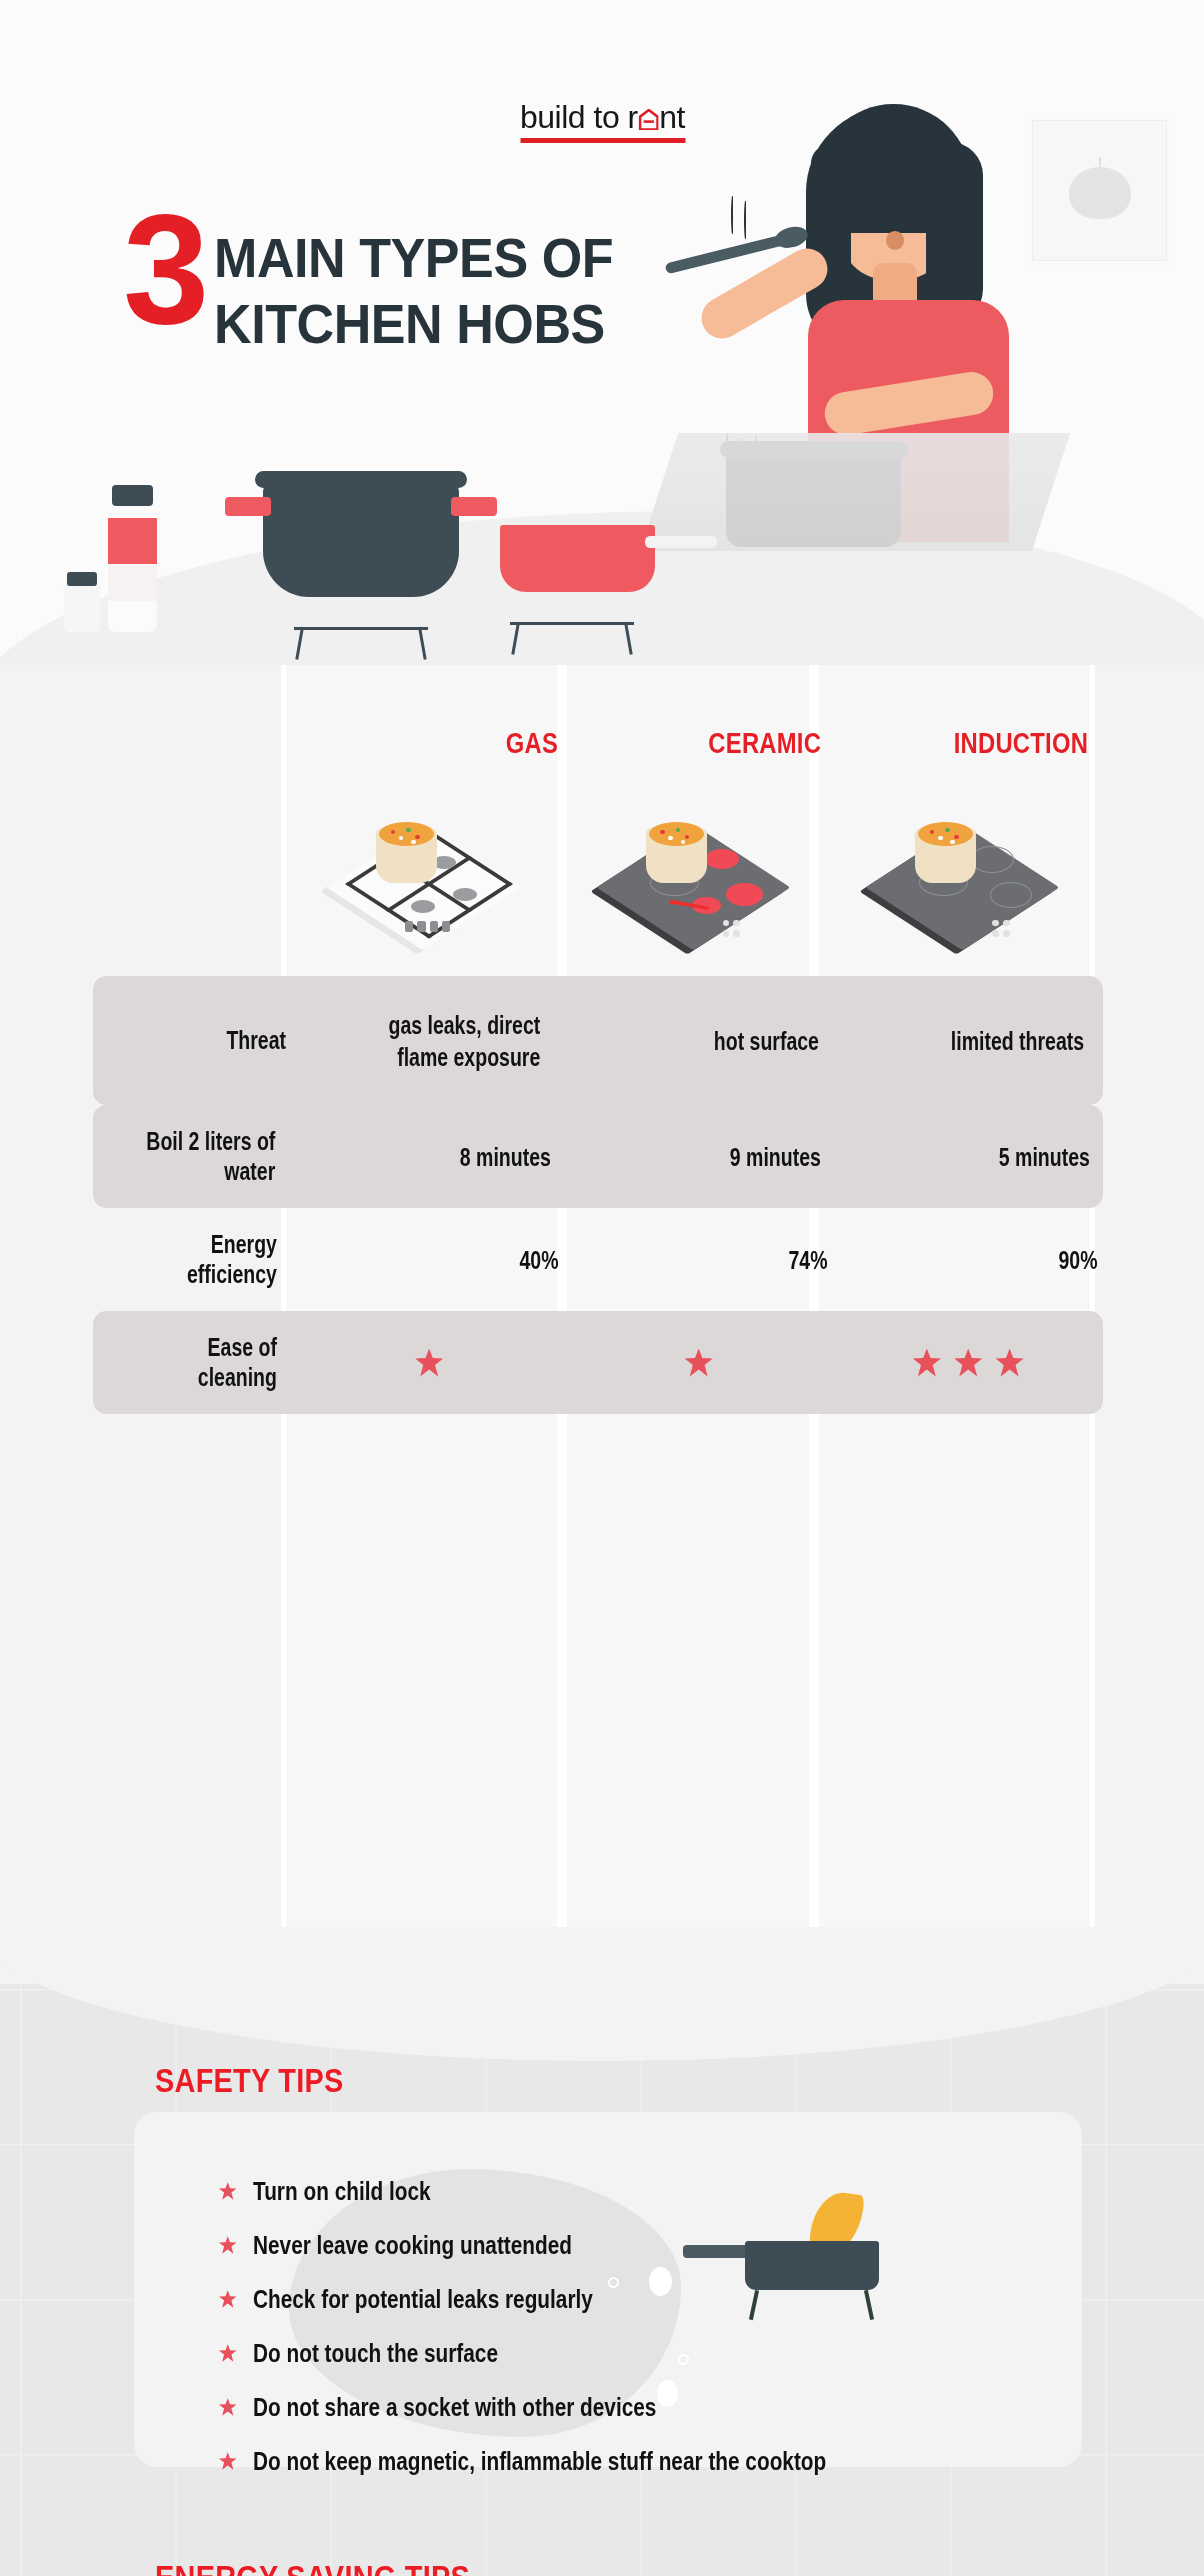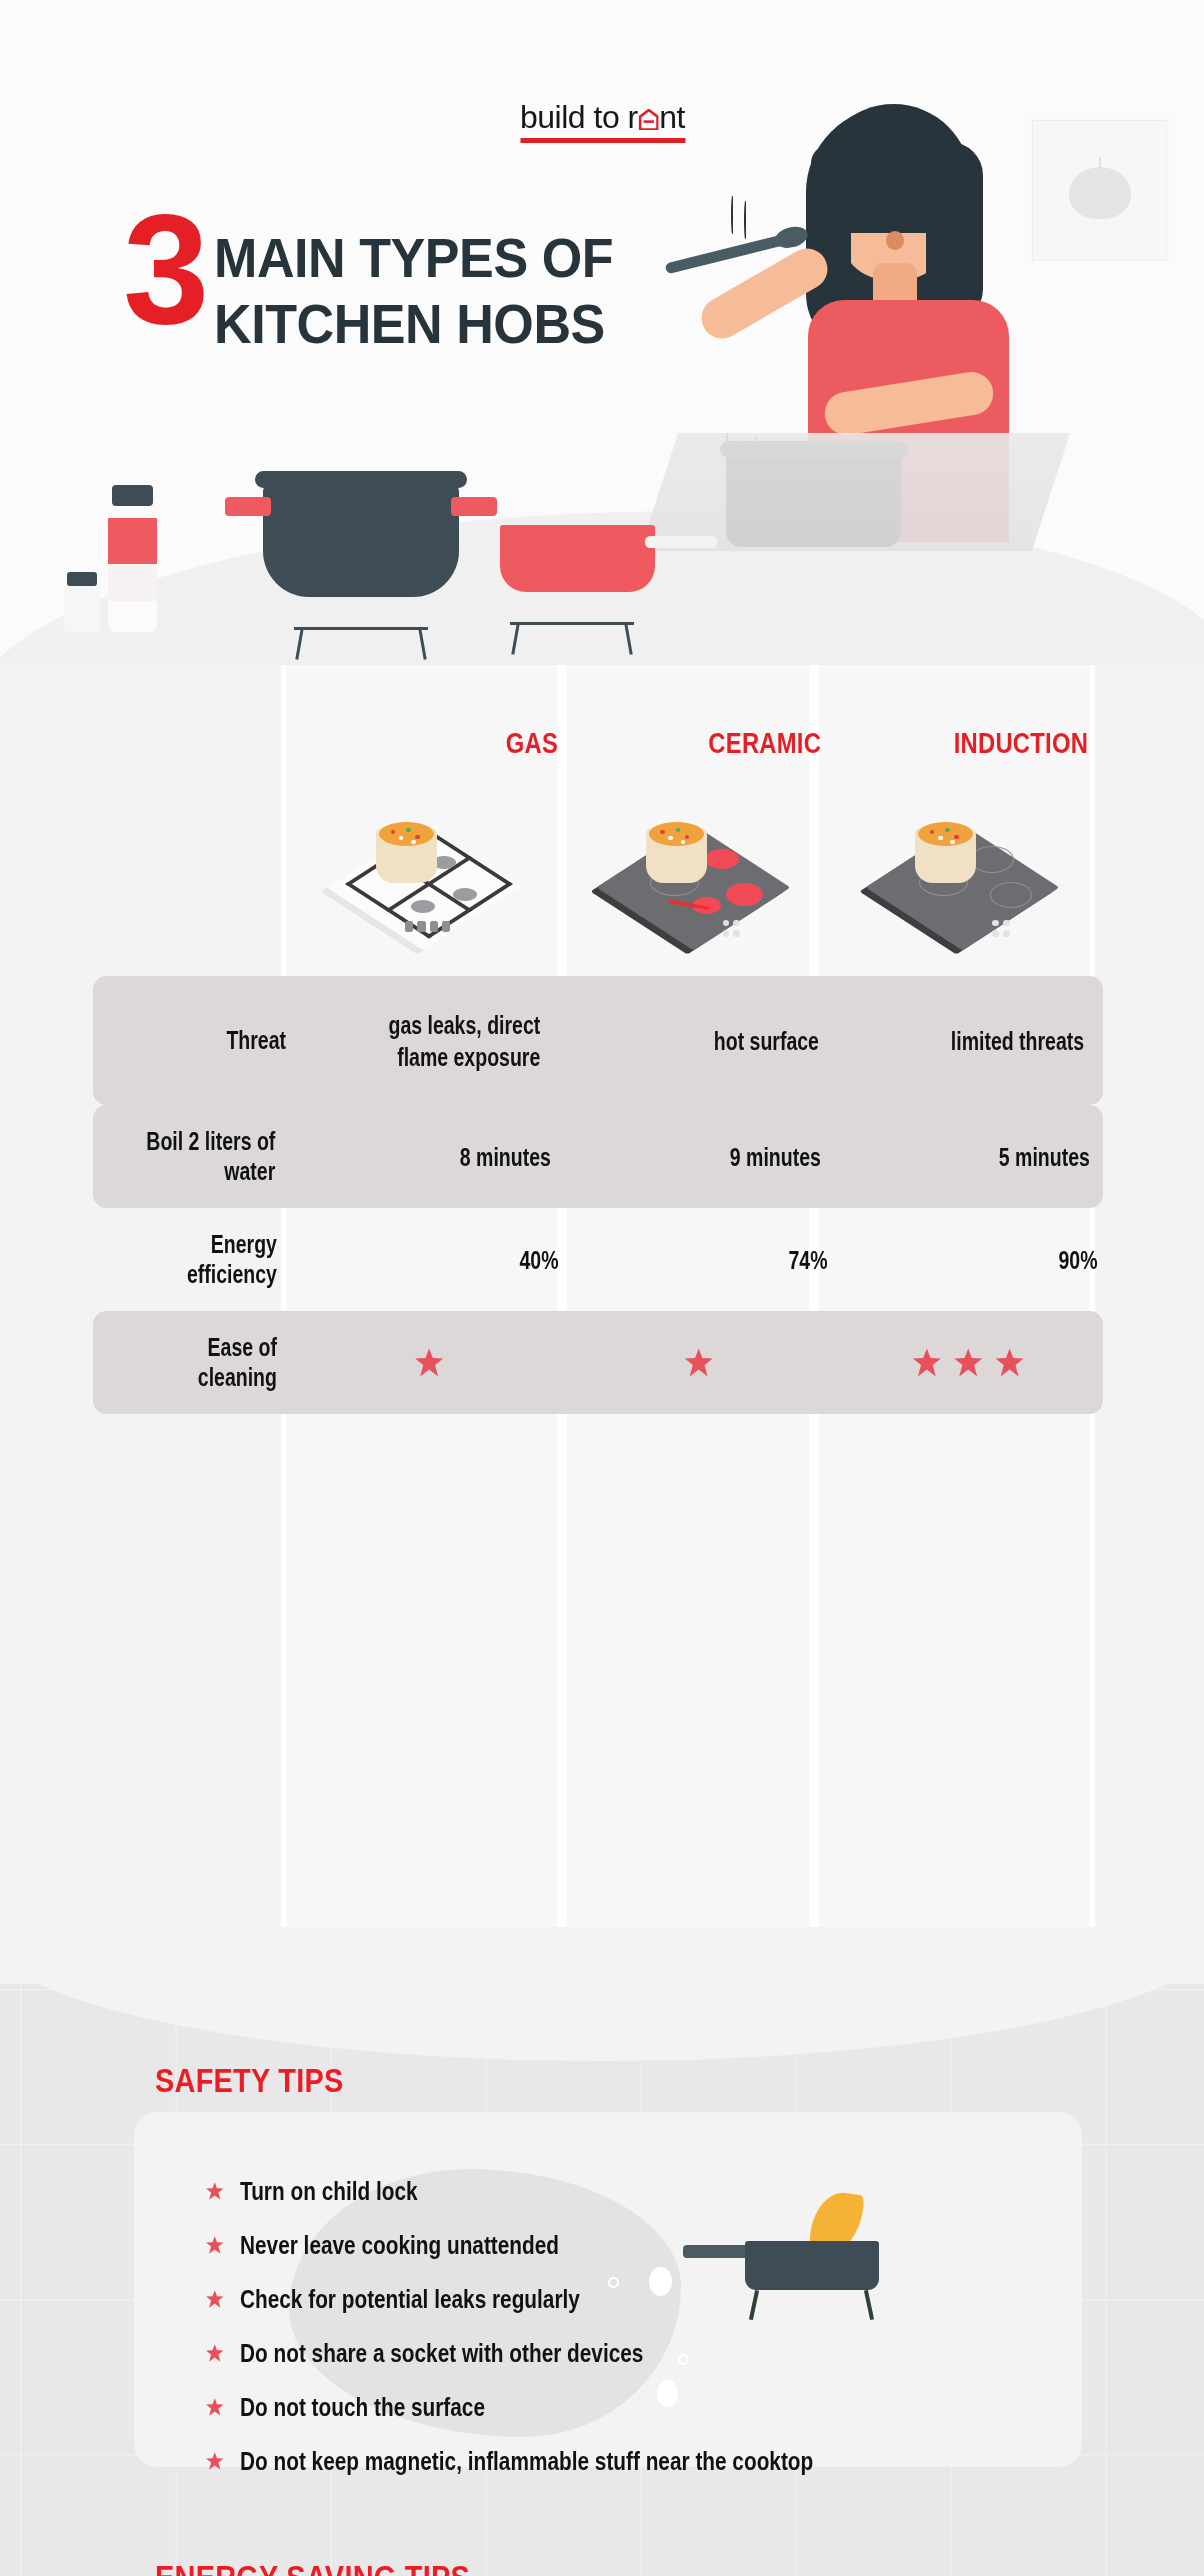--- a/index.html
+++ b/index.html
@@ -497,40 +497,40 @@
     <div class="dot" style="left:523px; top:268px; width:20.6px; height:27px;"></div>
     <div class="panflame" style="left:611px; top:129px;">
       <div class="flame"></div>
       <div class="pan-handle"></div>
       <div class="pan-body"></div>
       <div class="pan-legs">
           <i style="left:0; transform:rotate(12deg);"></i>
           <i style="right:0; transform:rotate(-12deg);"></i>
         </div>
     </div>
-    <div class="tiplist" style="left:72px; top:52px;">
+    <div class="tiplist" style="left:85px; top:52px;">
       <div class="tip" style="height:54px;">
           <i class="star"></i>
           <span class="txt">Turn on child lock</span>
         </div>
       <div class="tip" style="height:54px;">
           <i class="star"></i>
           <span class="txt">Never leave cooking unattended</span>
         </div>
       <div class="tip" style="height:54px;">
           <i class="star"></i>
           <span class="txt">Check for potential leaks regularly</span>
         </div>
       <div class="tip" style="height:54px;">
           <i class="star"></i>
-          <span class="txt">Do not share a socket with other devices</span>
+          <span class="txt">Do not touch the surface</span>
         </div>
       <div class="tip" style="height:54px;">
           <i class="star"></i>
-          <span class="txt">Do not touch the surface</span>
+          <span class="txt">Do not share a socket with other devices</span>
         </div>
       <div class="tip" style="height:54px;">
           <i class="star"></i>
           <span class="txt">Do not keep magnetic, inflammable stuff near the cooktop</span>
         </div>
     </div>
   </div>
 
   <div class="sec-title" style="left:155px; top:574px;">ENERGY SAVING TIPS</div>
 

